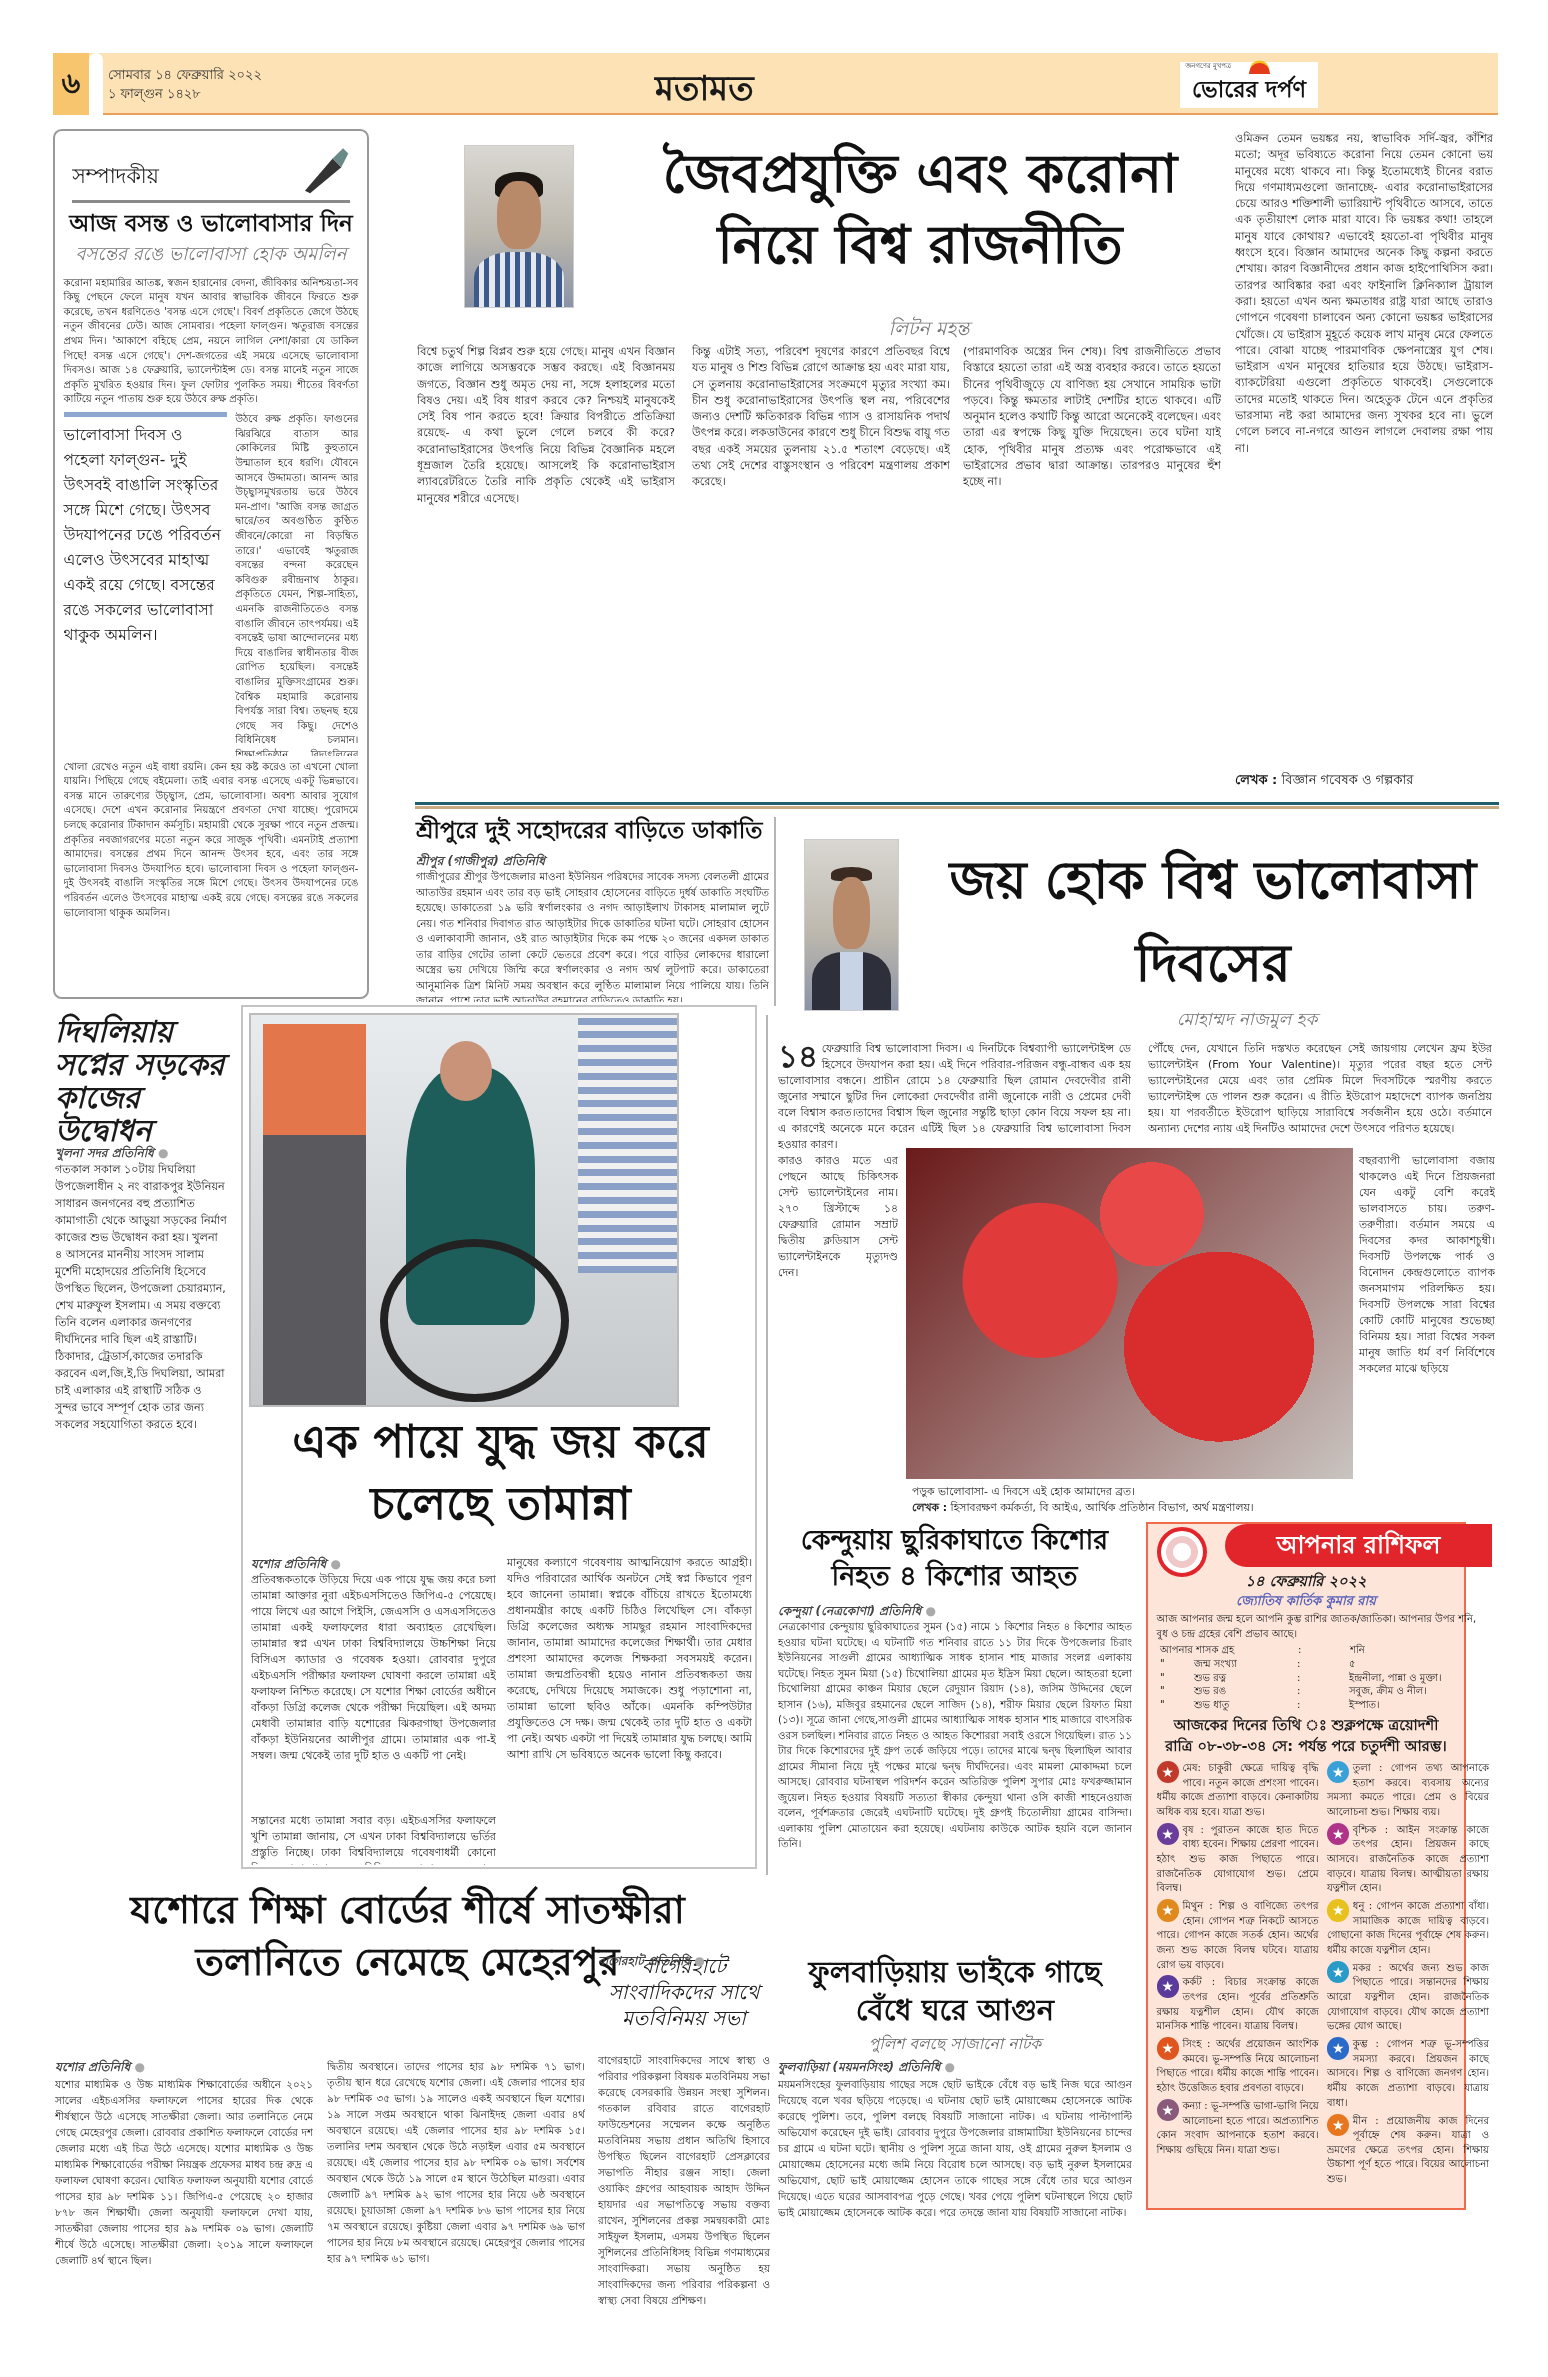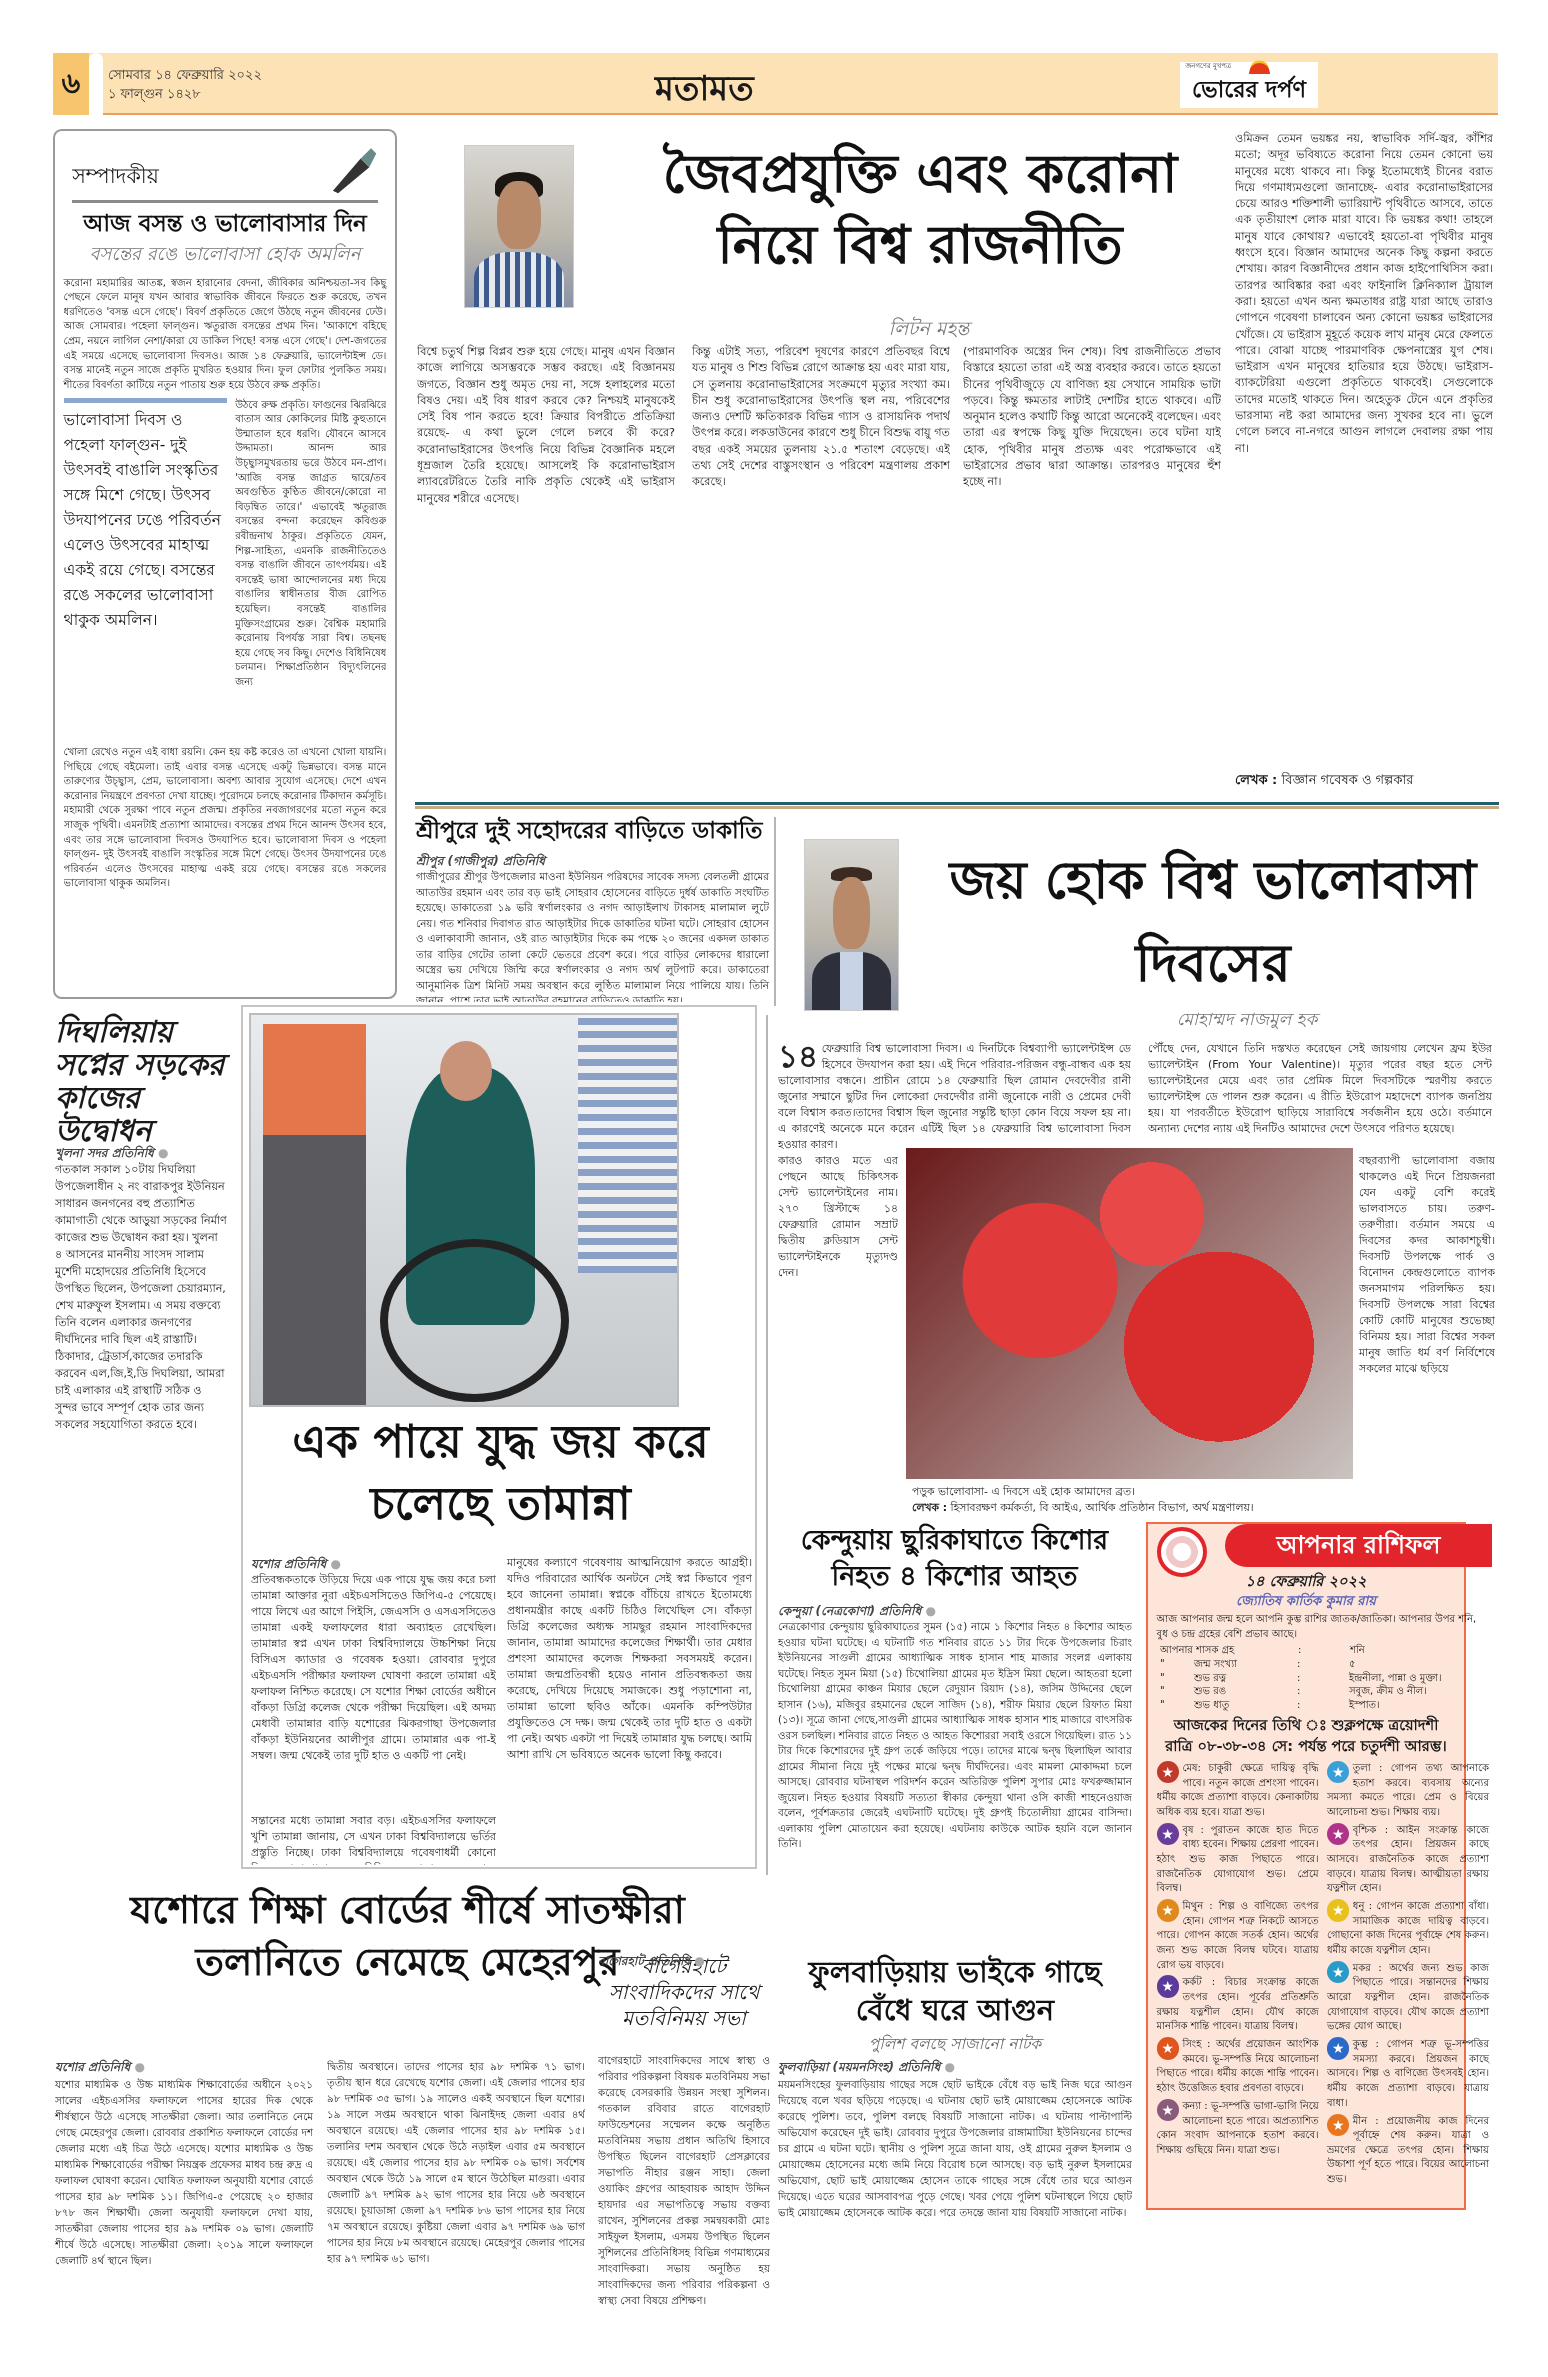--- a/index.html
+++ b/index.html
@@ -15,21 +15,21 @@
   #masthead { left: 53px; top: 53px; width: 1445px; height: 62px; background: #fde2b5; border-bottom: 2.6px solid #e8a05a; }
   #page-num-box { left: 0; top: 0; width: 36px; height: 62px; background: #f7c56e; display: flex; align-items: center; justify-content: center; font-size: 29px; font-weight: bold; }
   #page-tab { left: 36px; top: 0; width: 13.8px; height: 62px; background: #fff; border-top-left-radius: 6.9px; border-top-right-radius: 6.9px; }
   #date-block { left: 55px; top: 12px; font-size: 13px; line-height: 19px; color: #333; }
   #section-title { left: 602px; top: 8.6px; font-size: 34px; font-weight: bold; }
   #logo { left: 1127px; top: 8.6px; width: 138px; height: 46px; background: #fff; display: flex; flex-direction: column; justify-content: center; align-items: center; }
   #logo .tag { font-size: 6.9px; color: #333; align-self: flex-start; margin-left: 5.2px; }
   #logo .name { font-size: 22.4px; font-weight: bold; color: #111; }
   #logo .sun { position: absolute; left: 69px; top: 1.7px; width: 20.6px; height: 10.3px; background: #e53b1a; border-radius: 10.3px 10.3px 0 0; box-shadow: 0 -3.4px 0 -0.9px #f6c11d; }
   
-  #editorial { left: 53px; top: 129px; width: 344px; height: 870px; border: 2.6px solid #9a9a9a; border-radius: 8.6px; padding: 12px 8.6px; }
+  #editorial { left: 53px; top: 129px; width: 316px; height: 870px; border: 2.6px solid #9a9a9a; border-radius: 8.6px; padding: 12px 8.6px; }
   .gray-rule { height: 2.6px; background: #8a8a8a; }
   .blue-rule { height: 5.2px; background: #8da7cf; }
   
   .photo { background: linear-gradient(180deg,#d9d7d2 0%,#bdb8ae 55%,#8a93a6 100%); border: 0.9px solid #ccc; overflow: hidden; }
   .photo-person .face { position: absolute; left: 30%; top: 22%; width: 40%; height: 42%; background: #b88a6a; border-radius: 45% 45% 40% 40%; }
   .photo-person .hair { position: absolute; left: 28%; top: 16%; width: 44%; height: 16%; background: #1b1612; border-radius: 50% 50% 20% 20%; }
   .photo-person .shirt { position: absolute; left: 8%; top: 66%; width: 84%; height: 40%; background: repeating-linear-gradient(90deg,#3d5a8c 0 5.2px,#e5e8ee 5.2px 10.3px); border-radius: 40% 40% 0 0; }
   .photo-person2 .shirt { background: #2d2f3a; }
   .photo-person2 .collar { position: absolute; left: 38%; top: 66%; width: 24%; height: 40%; background: #c9d3e6; }
   
@@ -219,21 +219,21 @@
       <div class="rashi-item"><span class="zodiac-icon" style="background: rgb(224, 138, 30);">★</span><span>মিথুন : শিল্প ও বাণিজ্যে তৎপর হোন। গোপন শত্রু নিকটে আসতে পারে। গোপন কাজে সতর্ক হোন। অর্থের জন্য শুভ কাজে বিলম্ব ঘটবে। যাত্রায় রোগ ভয় বাড়বে।</span></div>
       <div class="rashi-item"><span class="zodiac-icon" style="background: rgb(91, 59, 154);">★</span><span>কর্কট : বিচার সংক্রান্ত কাজে তৎপর হোন। পূর্বের প্রতিশ্রুতি রক্ষায় যত্নশীল হোন। যৌথ কাজে মানসিক শান্তি পাবেন। যাত্রায় বিলম্ব।</span></div>
       <div class="rashi-item"><span class="zodiac-icon" style="background: rgb(224, 85, 30);">★</span><span>সিংহ : অর্থের প্রয়োজন আংশিক কমবে। ভূ-সম্পত্তি নিয়ে আলোচনা পিছাতে পারে। ধর্মীয় কাজে শান্তি পাবেন। হঠাৎ উত্তেজিত হবার প্রবণতা বাড়বে।</span></div>
       <div class="rashi-item"><span class="zodiac-icon" style="background: rgb(138, 90, 122);">★</span><span>কন্যা : ভূ-সম্পত্তি ভাগা-ভাগি নিয়ে আলোচনা হতে পারে। অপ্রত্যাশিত কোন সংবাদ আপনাকে হতাশ করবে। শিক্ষায় গুছিয়ে নিন। যাত্রা শুভ।</span></div>
     </div>
   <div class="abs" style="left:179px;top:237px;width:162px;" id="signs-right">
       <div class="rashi-item"><span class="zodiac-icon" style="background: rgb(58, 160, 216);">★</span><span>তুলা : গোপন তথ্য আপনাকে হতাশ করবে। ব্যবসায় অন্যের সমস্যা কমতে পারে। প্রেম ও বিয়ের আলোচনা শুভ। শিক্ষায় ব্যয়।</span></div>
       <div class="rashi-item"><span class="zodiac-icon" style="background: rgb(176, 51, 138);">★</span><span>বৃশ্চিক : আইন সংক্রান্ত কাজে তৎপর হোন। প্রিয়জন কাছে আসবে। রাজনৈতিক কাজে প্রত্যাশা বাড়বে। যাত্রায় বিলম্ব। আত্মীয়তা রক্ষায় যত্নশীল হোন।</span></div>
       <div class="rashi-item"><span class="zodiac-icon" style="background: rgb(232, 193, 30);">★</span><span>ধনু : গোপন কাজে প্রত্যাশা বাঁধা। সামাজিক কাজে দায়িত্ব বাড়বে। গোছানো কাজ দিনের পূর্বাহ্নে শেষ করুন। ধর্মীয় কাজে যত্নশীল হোন।</span></div>
       <div class="rashi-item"><span class="zodiac-icon" style="background: rgb(42, 154, 200);">★</span><span>মকর : অর্থের জন্য শুভ কাজ পিছাতে পারে। সন্তানদের শিক্ষায় আরো যত্নশীল হোন। রাজনৈতিক যোগাযোগ বাড়বে। যৌথ কাজে প্রত্যাশা ভঙ্গের যোগ আছে।</span></div>
-      <div class="rashi-item"><span class="zodiac-icon" style="background: rgb(42, 106, 200);">★</span><span>কুম্ভ : গোপন শত্রু ভূ-সম্পত্তির সমস্যা করবে। প্রিয়জন কাছে আসবে। শিল্প ও বাণিজ্যে উৎসবই হোন। ধর্মীয় কাজে প্রত্যাশা বাড়বে। যাত্রায় বাধা।</span></div>
+      <div class="rashi-item"><span class="zodiac-icon" style="background: rgb(42, 106, 200);">★</span><span>কুম্ভ : গোপন শত্রু ভূ-সম্পত্তির সমস্যা করবে। প্রিয়জন কাছে আসবে। শিল্প ও বাণিজ্যে জনগণ হোন। ধর্মীয় কাজে প্রত্যাশা বাড়বে। যাত্রায় বাধা।</span></div>
       <div class="rashi-item"><span class="zodiac-icon" style="background: rgb(232, 118, 30);">★</span><span>মীন : প্রয়োজনীয় কাজ দিনের পূর্বাহ্নে শেষ করুন। যাত্রা ও ভ্রমণের ক্ষেত্রে তৎপর হোন। শিক্ষায় উচ্চাশা পূর্ণ হতে পারে। বিয়ের আলোচনা শুভ।</span></div>
     </div>
 </div>
 
 <div class="abs headline" style="left:55px;top:1884px;width:705px;text-align:center;font-size:38px;line-height:52px;">
   <div>যশোরে শিক্ষা বোর্ডের শীর্ষে সাতক্ষীরা</div>
   <div>তলানিতে নেমেছে মেহেরপুর</div>
 </div>
 <div class="abs byline" style="left:55px;top:2058px;"><span>যশোর প্রতিনিধি</span> <span class="dot">●</span></div>
 <div class="abs body-text" style="left:55px;top:2076px;width:258px;height:258px;overflow:hidden;font-size:10.3px;line-height:16px;">যশোর মাধ্যমিক ও উচ্চ মাধ্যমিক শিক্ষাবোর্ডের অধীনে ২০২১ সালের এইচএসসির ফলাফলে পাসের হারের দিক থেকে শীর্ষস্থানে উঠে এসেছে সাতক্ষীরা জেলা। আর তলানিতে নেমে গেছে মেহেরপুর জেলা। রোববার প্রকাশিত ফলাফলে বোর্ডের দশ জেলার মধ্যে এই চিত্র উঠে এসেছে। যশোর মাধ্যমিক ও উচ্চ মাধ্যমিক শিক্ষাবোর্ডের পরীক্ষা নিয়ন্ত্রক প্রফেসর মাধব চন্দ্র রুদ্র এ ফলাফল ঘোষণা করেন। ঘোষিত ফলাফল অনুযায়ী যশোর বোর্ডে পাসের হার ৯৮ দশমিক ১১। জিপিএ-৫ পেয়েছে ২০ হাজার ৮৭৮ জন শিক্ষার্থী। জেলা অনুযায়ী ফলাফলে দেখা যায়, সাতক্ষীরা জেলায় পাসের হার ৯৯ দশমিক ০৯ ভাগ। জেলাটি শীর্ষে উঠে এসেছে। সাতক্ষীরা জেলা। ২০১৯ সালে ফলাফলে জেলাটি ৪র্থ স্থানে ছিল।</div>

